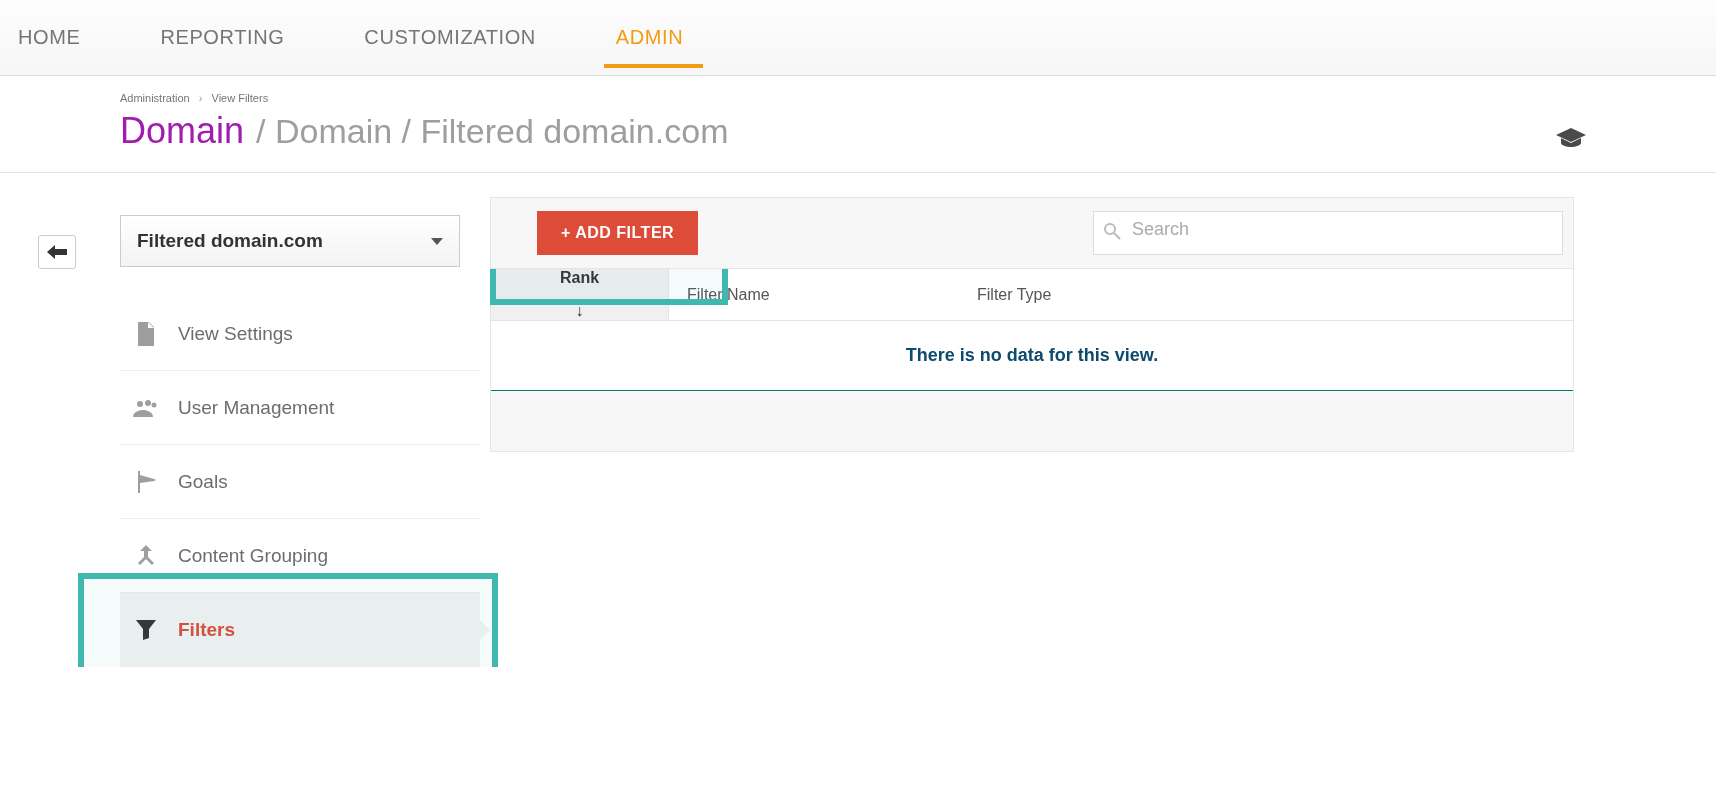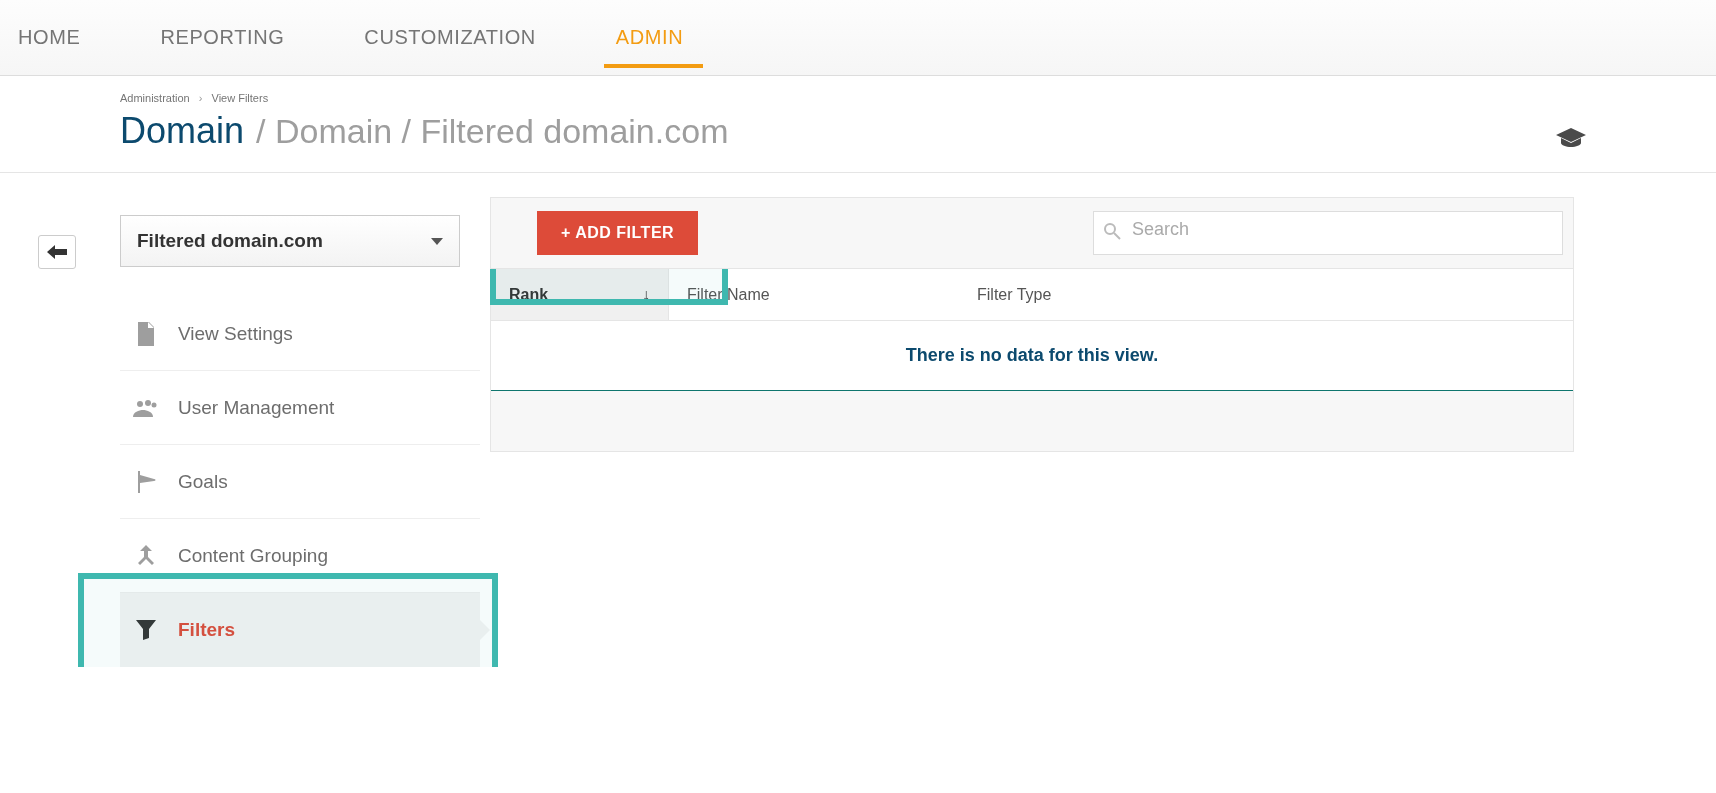--- a/index.html
+++ b/index.html
@@ -55,21 +55,21 @@
     margin-bottom: 6px;
   }
   .breadcrumb-sep { margin: 0 6px; color: #999; }
   .title-row {
     display: flex;
     align-items: baseline;
     padding-bottom: 20px;
   }
   .title-main {
     font-size: 36px;
-    color: #0c4a6e;
+    color: #a21caf;
     font-weight: 400;
   }
   .title-path {
     font-size: 34px;
     color: #9e9e9e;
     font-weight: 300;
     margin-left: 12px;
   }
   .grad-cap {
     position: absolute;
@@ -253,20 +253,21 @@
     padding: 0 18px;
     font-size: 16px;
     font-weight: 700;
     color: #333;
     border-right: 1px solid #e5e5e5;
   }
   .th-rank {
     width: 178px;
     background: #f0f0f0;
     justify-content: space-between;
+    flex-direction: column;
   }
   .th-name { width: 290px; border-right: none; font-weight: 400; color:#555;}
   .th-type { flex: 1; border-right: none; font-weight: 400; color:#555;}
   .th-name, .th-type { font-weight: 400; }
   .sort-arrow {
     font-size: 16px;
     color: #333;
   }
   .tbody-empty {
     height: 70px;

